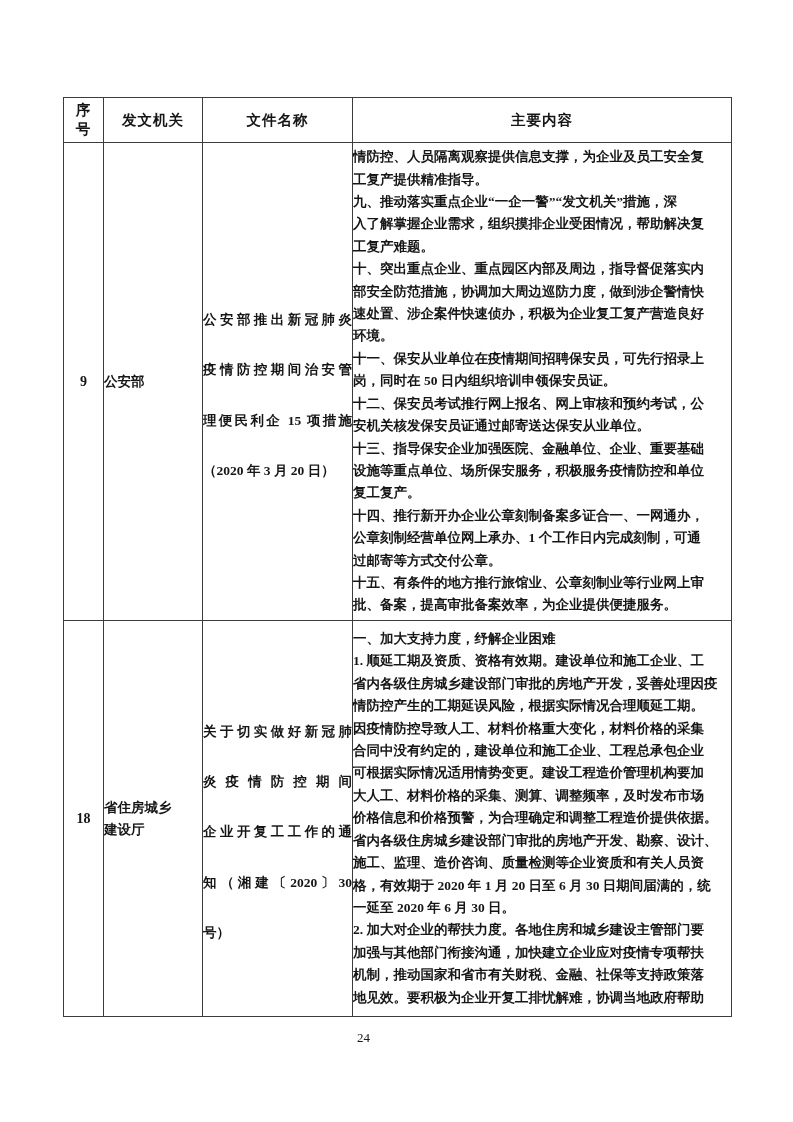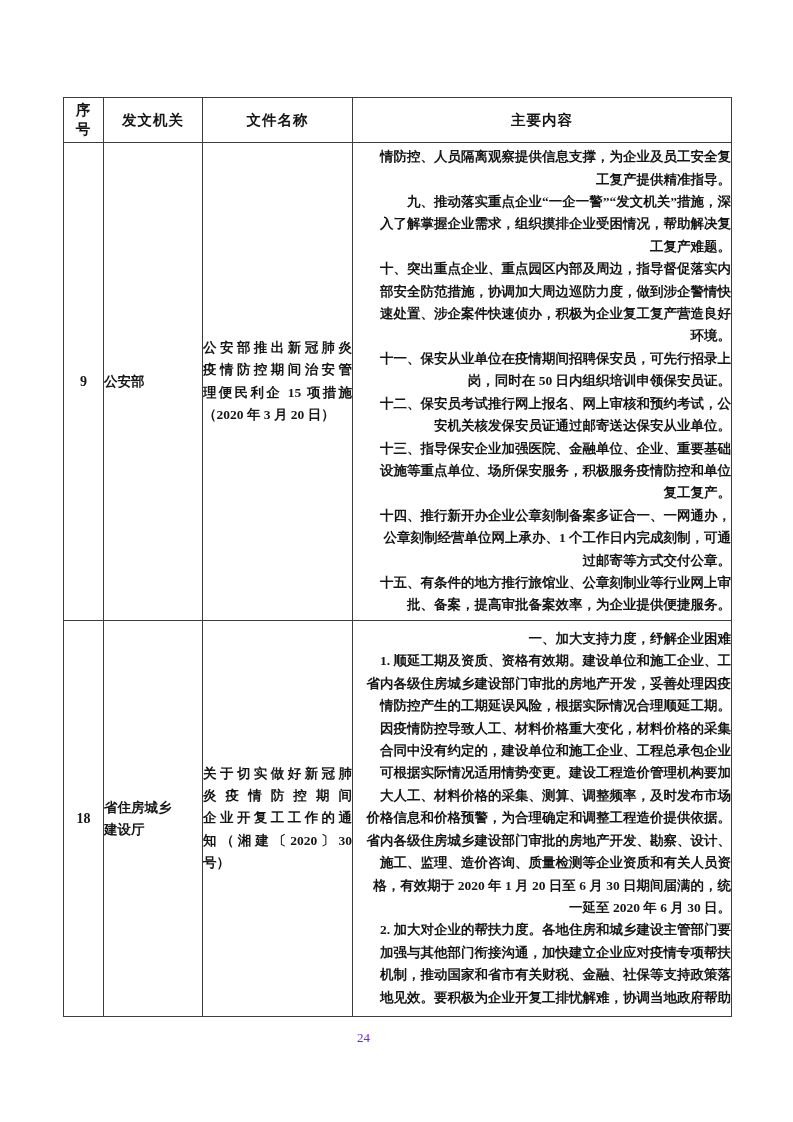--- a/index.html
+++ b/index.html
@@ -57,43 +57,44 @@
     font-size: 13.5px;
     line-height: 22px;
     text-align: left;
   }
   .name-cell { padding: 0 8px; }
   .name-cell .tline {
     font-size: 13.5px;
     line-height: 22.3px;
     text-align: justify;
     text-align-last: justify;
+    margin-top: 28px;
   }
   .name-cell .tline:last-child {
     text-align-last: left;
   }
   .content-cell {
     vertical-align: top;
     padding: 4px 4px 0 6px;
   }
   .content-cell .tline {
     font-size: 13.5px;
     line-height: 22.4px;
-    text-align: right;
+    text-align: left;
     white-space: nowrap;
   }
   .page-number {
     position: absolute;
     left: 0;
     top: 1030px;
     width: 727px;
     text-align: center;
     font-size: 13px;
     font-weight: 400;
-    color: #6d28d9;
+    color: #0f172a;
   }
 </style>
 </head>
 <body>
 
 <div id="page">
 
   <table class="doc-table">
     <colgroup>
       <col class="col-index">

